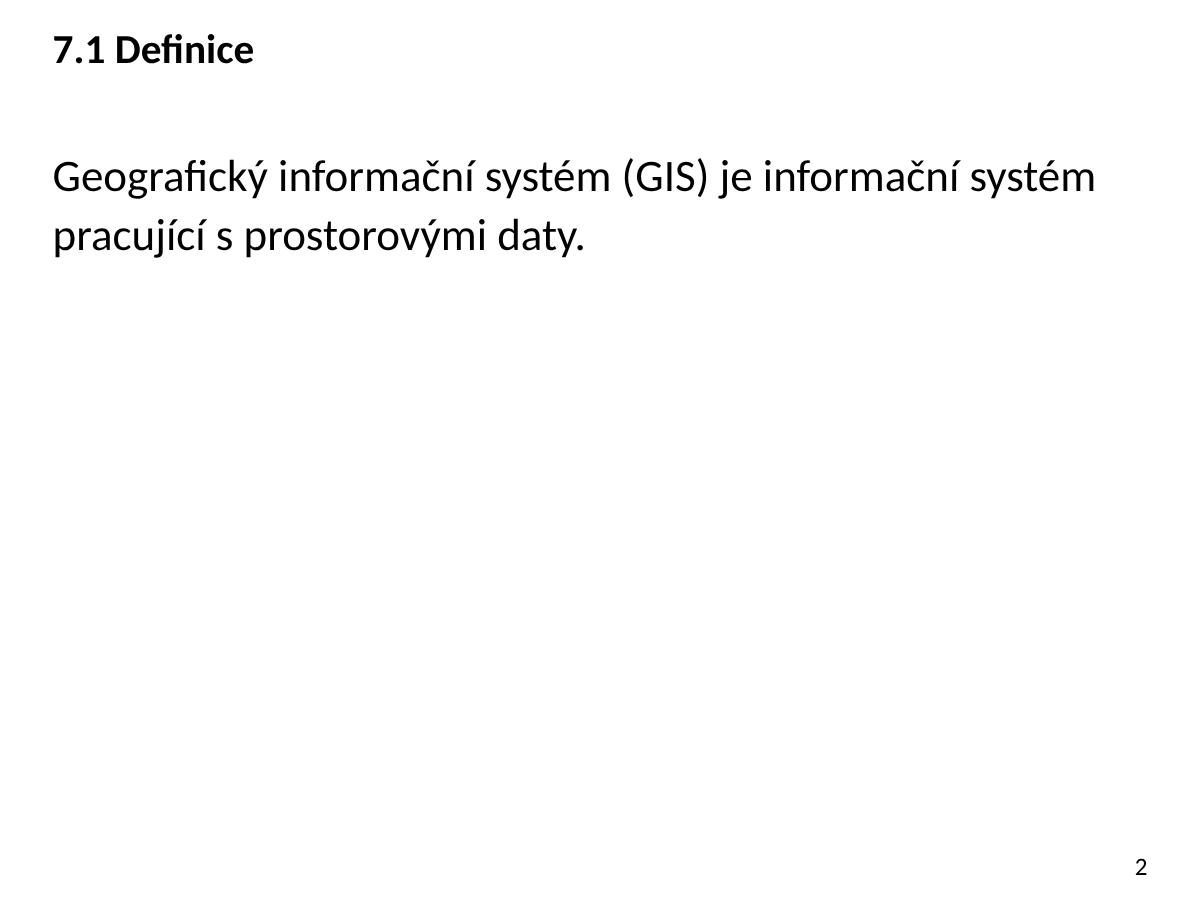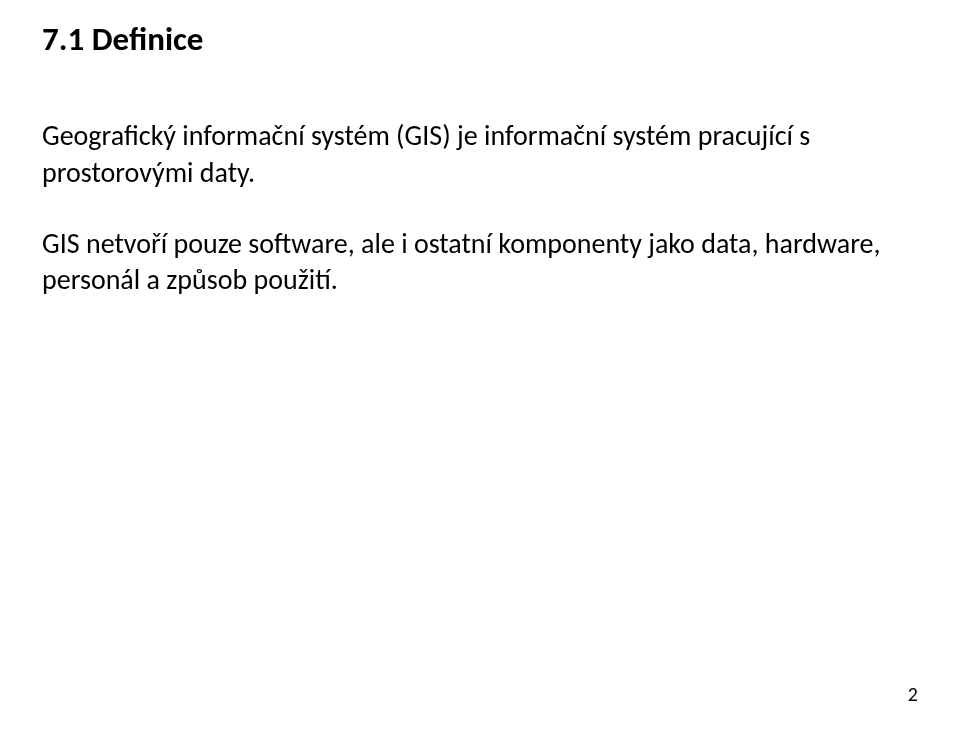--- a/index.html
+++ b/index.html
@@ -18,36 +18,35 @@
     box-sizing: border-box;
     padding: 20px 42px 0 42px;
   }
   .heading {
     font-size: 33px;
     font-weight: 700;
     margin: 0 0 58px 0;
     line-height: 1.2;
   }
   .para {
-    font-size: 28px;
+    font-size: 36px;
     font-weight: 400;
     line-height: 1.32;
     margin: 0 0 34px 0;
   }
   .page-number {
     position: absolute;
     right: 42px;
     bottom: 24px;
     font-size: 20px;
     color: #000000;
   }
 </style>
 </head>
 <body>
 
 <div class="page">
   <h1 class="heading">7.1 Definice</h1>
 
   <p class="para">Geografický informační systém (GIS) je informační systém pracující s prostorovými daty.</p>
-  <p class="para">GIS netvoří pouze software, ale i ostatní komponenty jako data, hardware, personál a způsob použití.</p>
 
   <div class="page-number">2</div>
 </div>
 
 </body></html>

